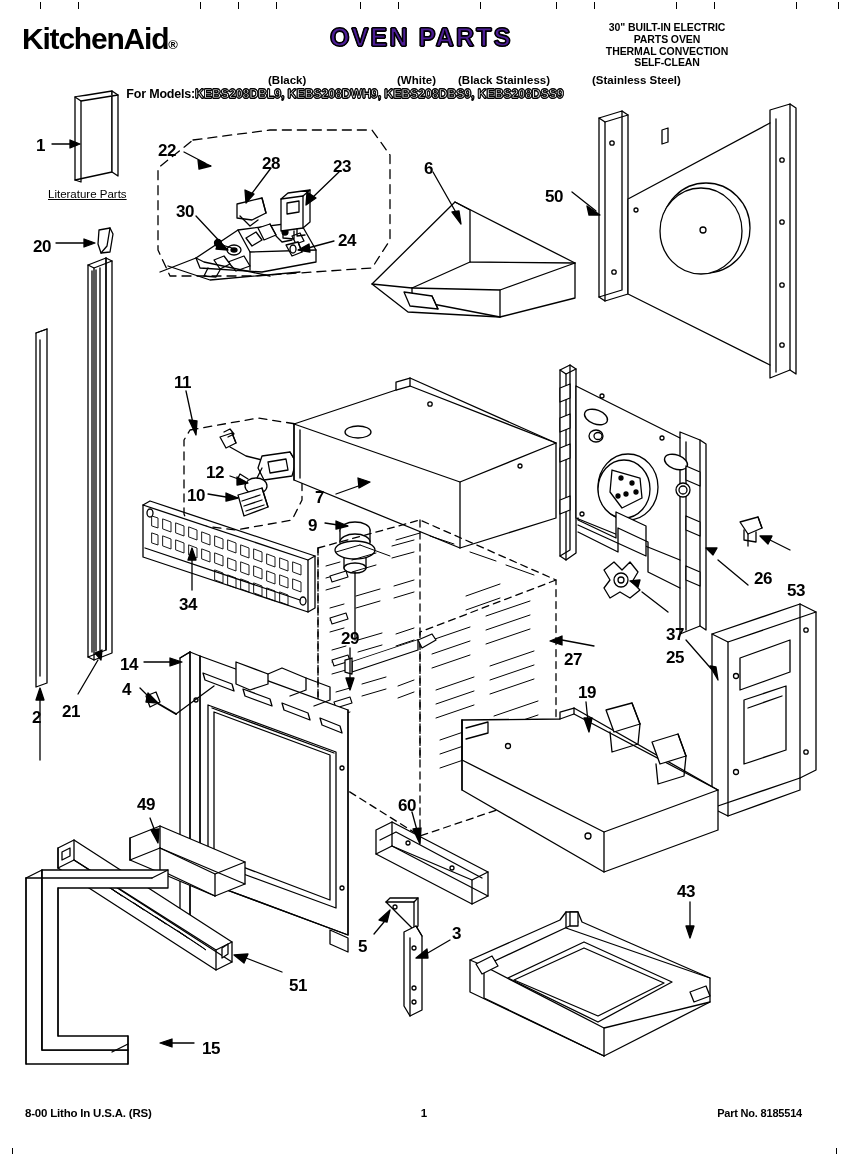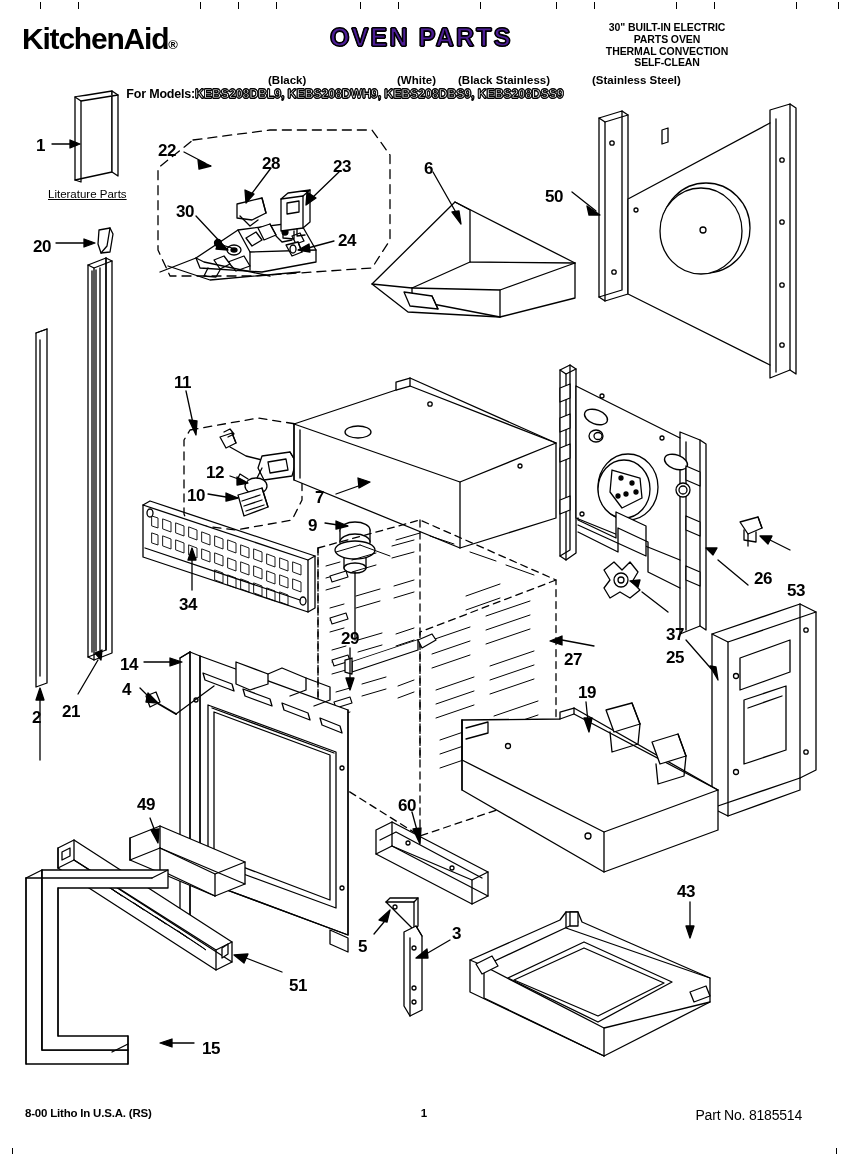--- a/index.html
+++ b/index.html
@@ -101,21 +101,21 @@
   #footer-left {
     position: absolute; left: 25px; top: 0;
     font-size: 11.5px; font-weight: bold; letter-spacing: -0.2px;
   }
   #footer-page {
     position: absolute; left: 0; top: 0; width: 848px;
     text-align: center; font-size: 11.5px; font-weight: bold;
   }
   #footer-right {
     position: absolute; right: 22px; top: 0;
-    font-size: 14px; font-weight: normal; letter-spacing: -0.2px;
+    font-size: 11px; font-weight: bold; letter-spacing: -0.2px;
   }
 
   
   .callout {
     position: absolute;
     font-size: 17px;
     font-weight: bold;
     font-family: "Liberation Sans", sans-serif;
     line-height: 1;
     letter-spacing: -0.5px;

